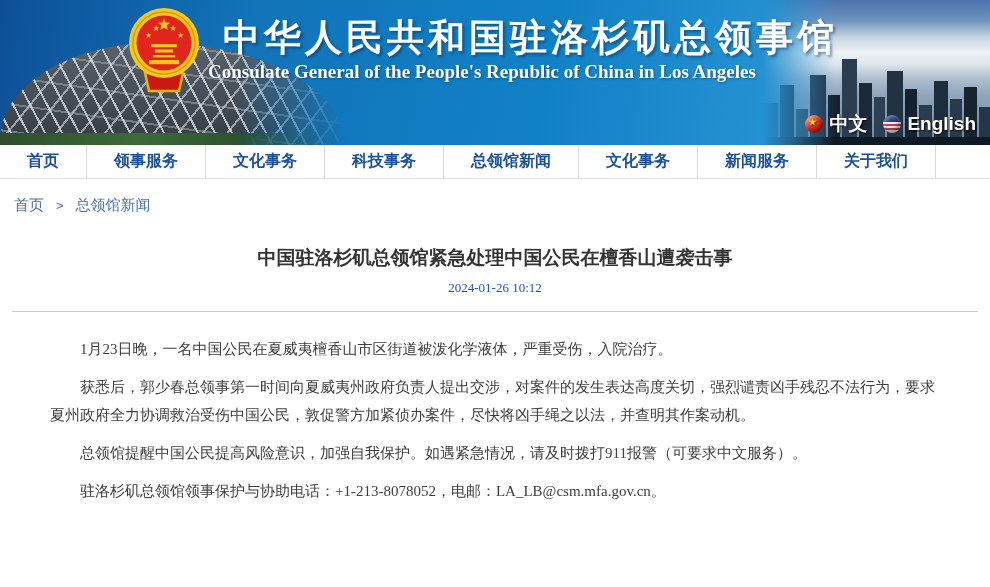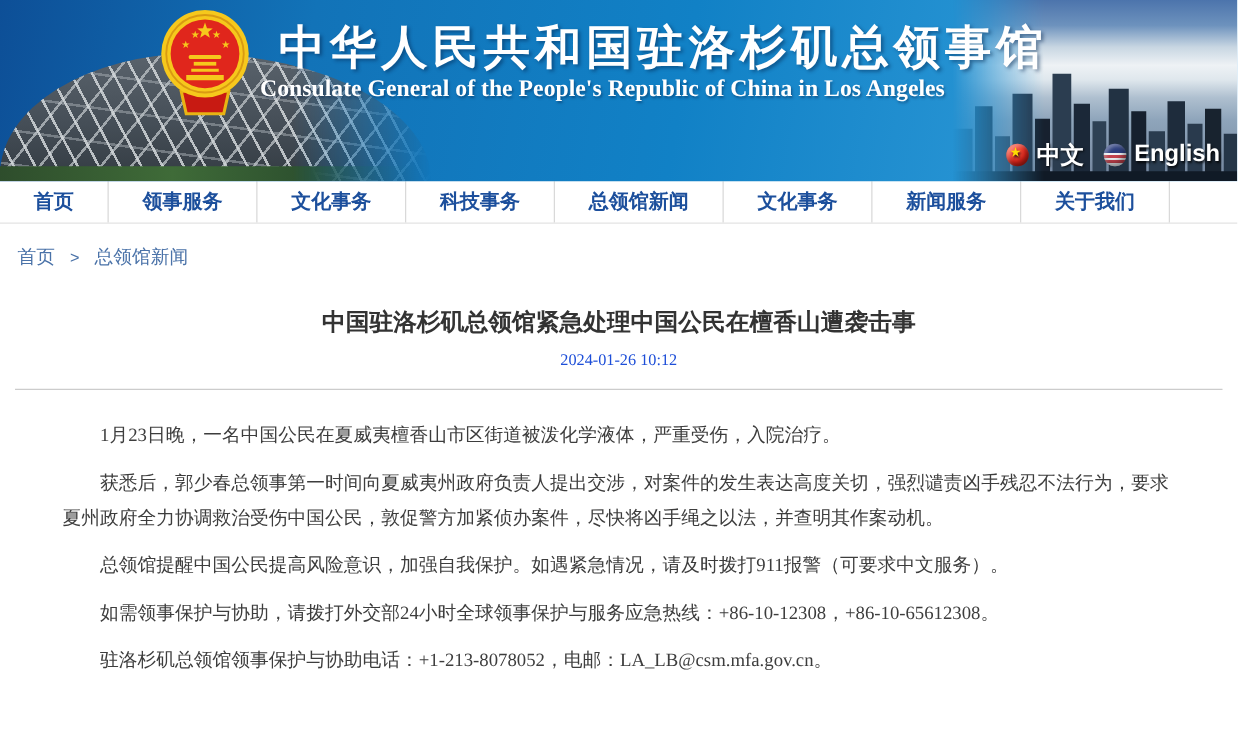--- a/index.html
+++ b/index.html
@@ -201,16 +201,15 @@
 
 <div class="article">
   <div class="article-title">中国驻洛杉矶总领馆紧急处理中国公民在檀香山遭袭击事</div>
   <div class="article-date">2024-01-26 10:12</div>
   <div class="title-divider"></div>
 
   <div class="article-body">
     <p>1月23日晚，一名中国公民在夏威夷檀香山市区街道被泼化学液体，严重受伤，入院治疗。</p>
     <p>获悉后，郭少春总领事第一时间向夏威夷州政府负责人提出交涉，对案件的发生表达高度关切，强烈谴责凶手残忍不法行为，要求夏州政府全力协调救治受伤中国公民，敦促警方加紧侦办案件，尽快将凶手绳之以法，并查明其作案动机。</p>
     <p>总领馆提醒中国公民提高风险意识，加强自我保护。如遇紧急情况，请及时拨打911报警（可要求中文服务）。</p>
-    <p>如需领事保护与协助，请拨打外交部24小时全球领事保护与服务应急热线：+86-10-12308，+86-10-65612308。</p>
     <p>驻洛杉矶总领馆领事保护与协助电话：+1-213-8078052，电邮：LA_LB@csm.mfa.gov.cn。</p>
   </div>
 </div>
 
 </body></html>

